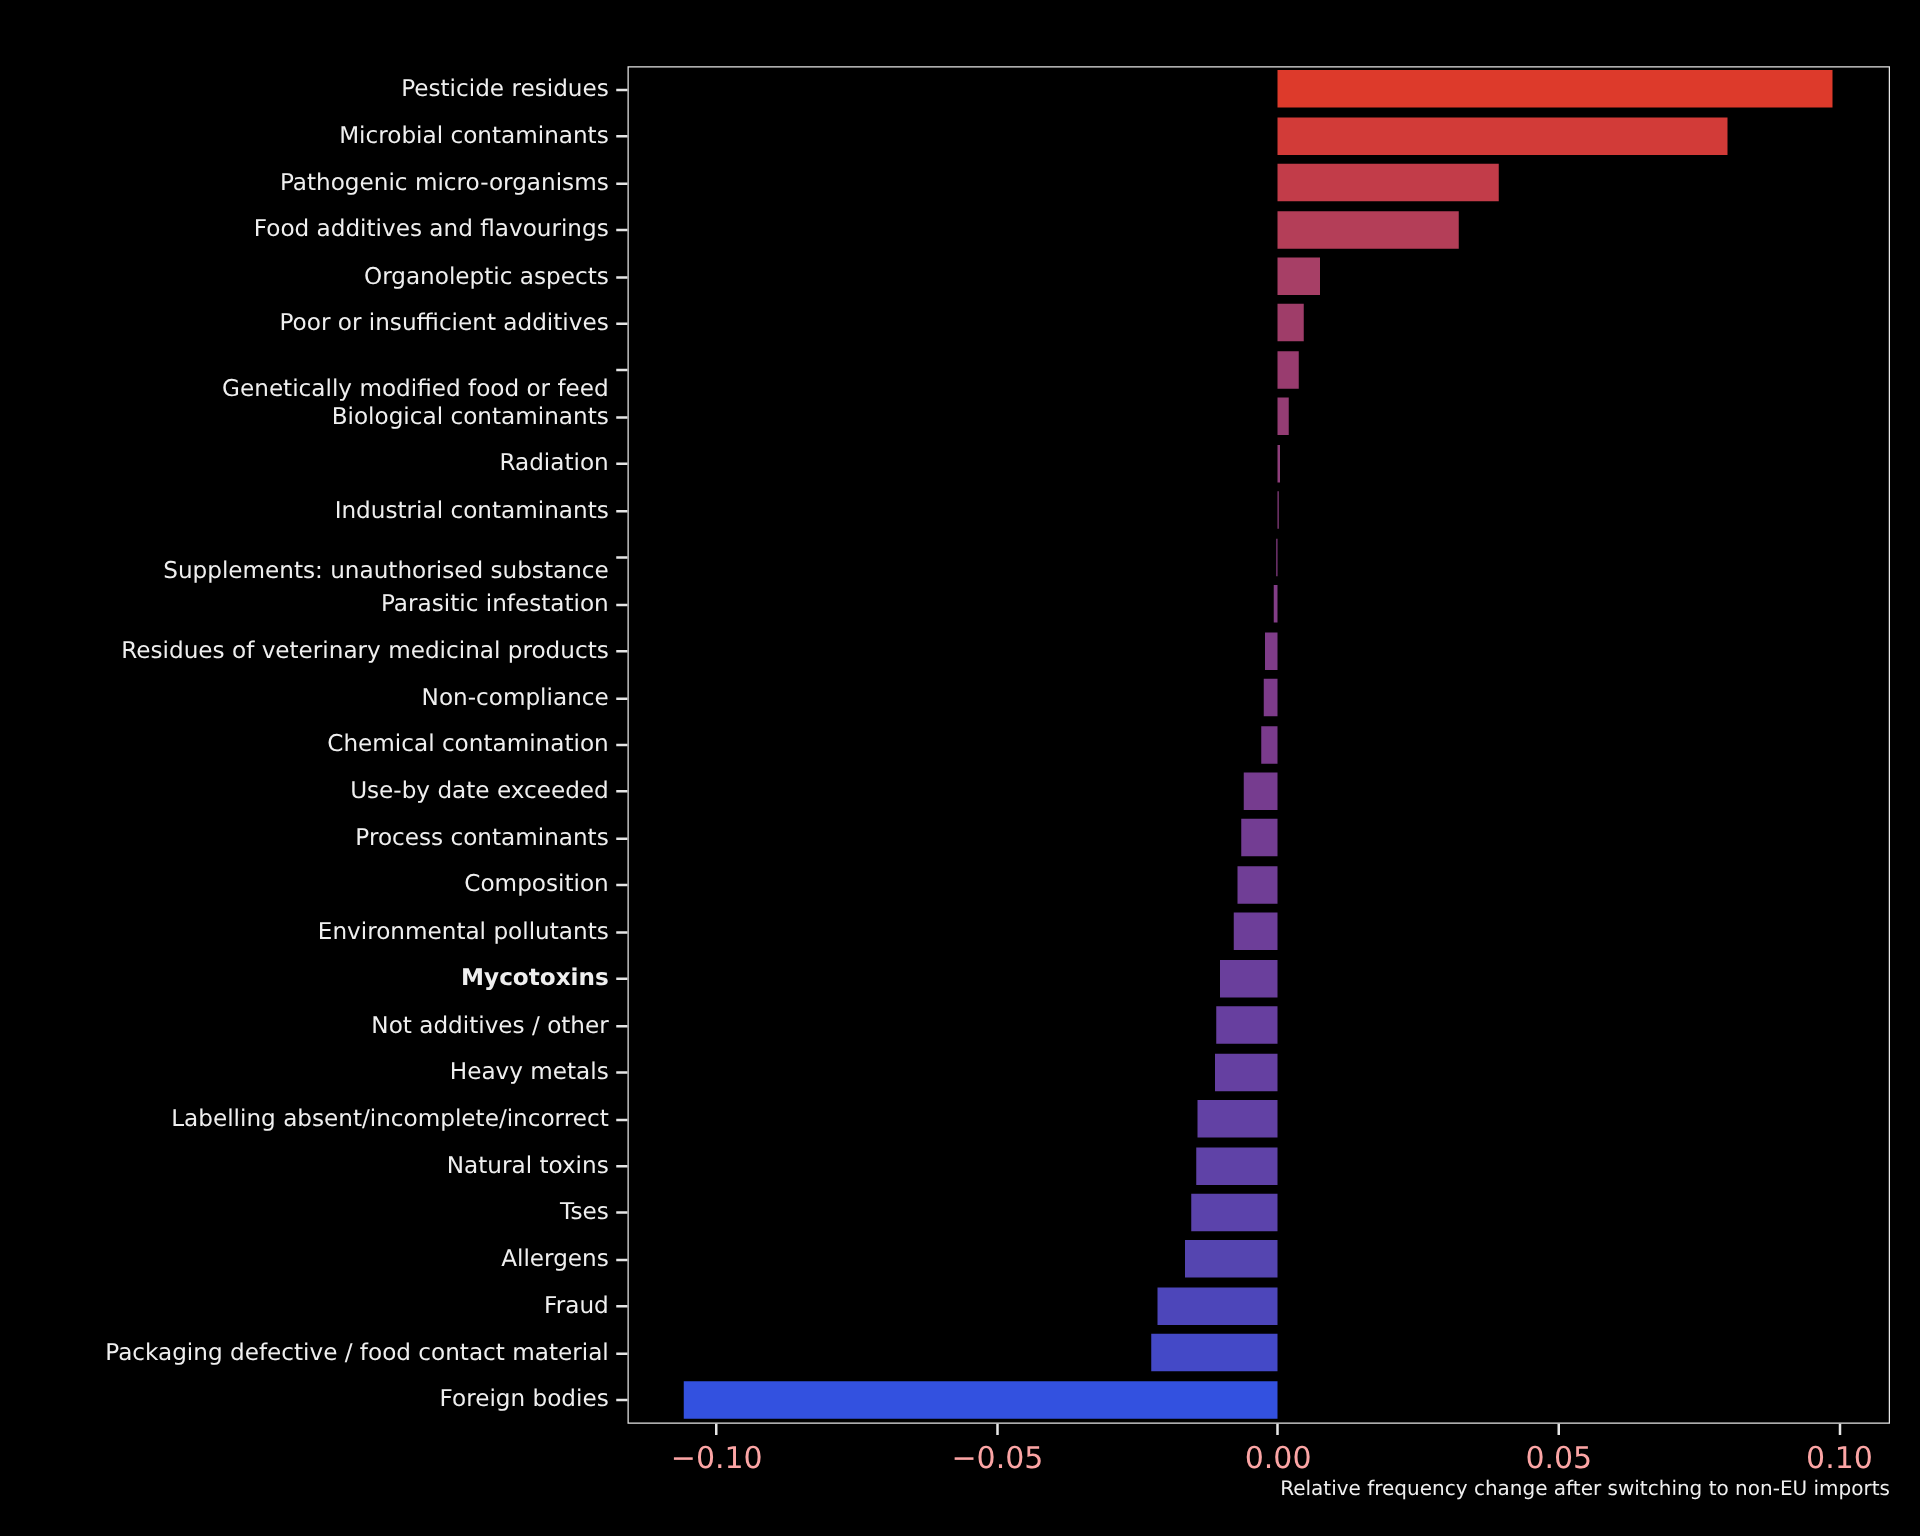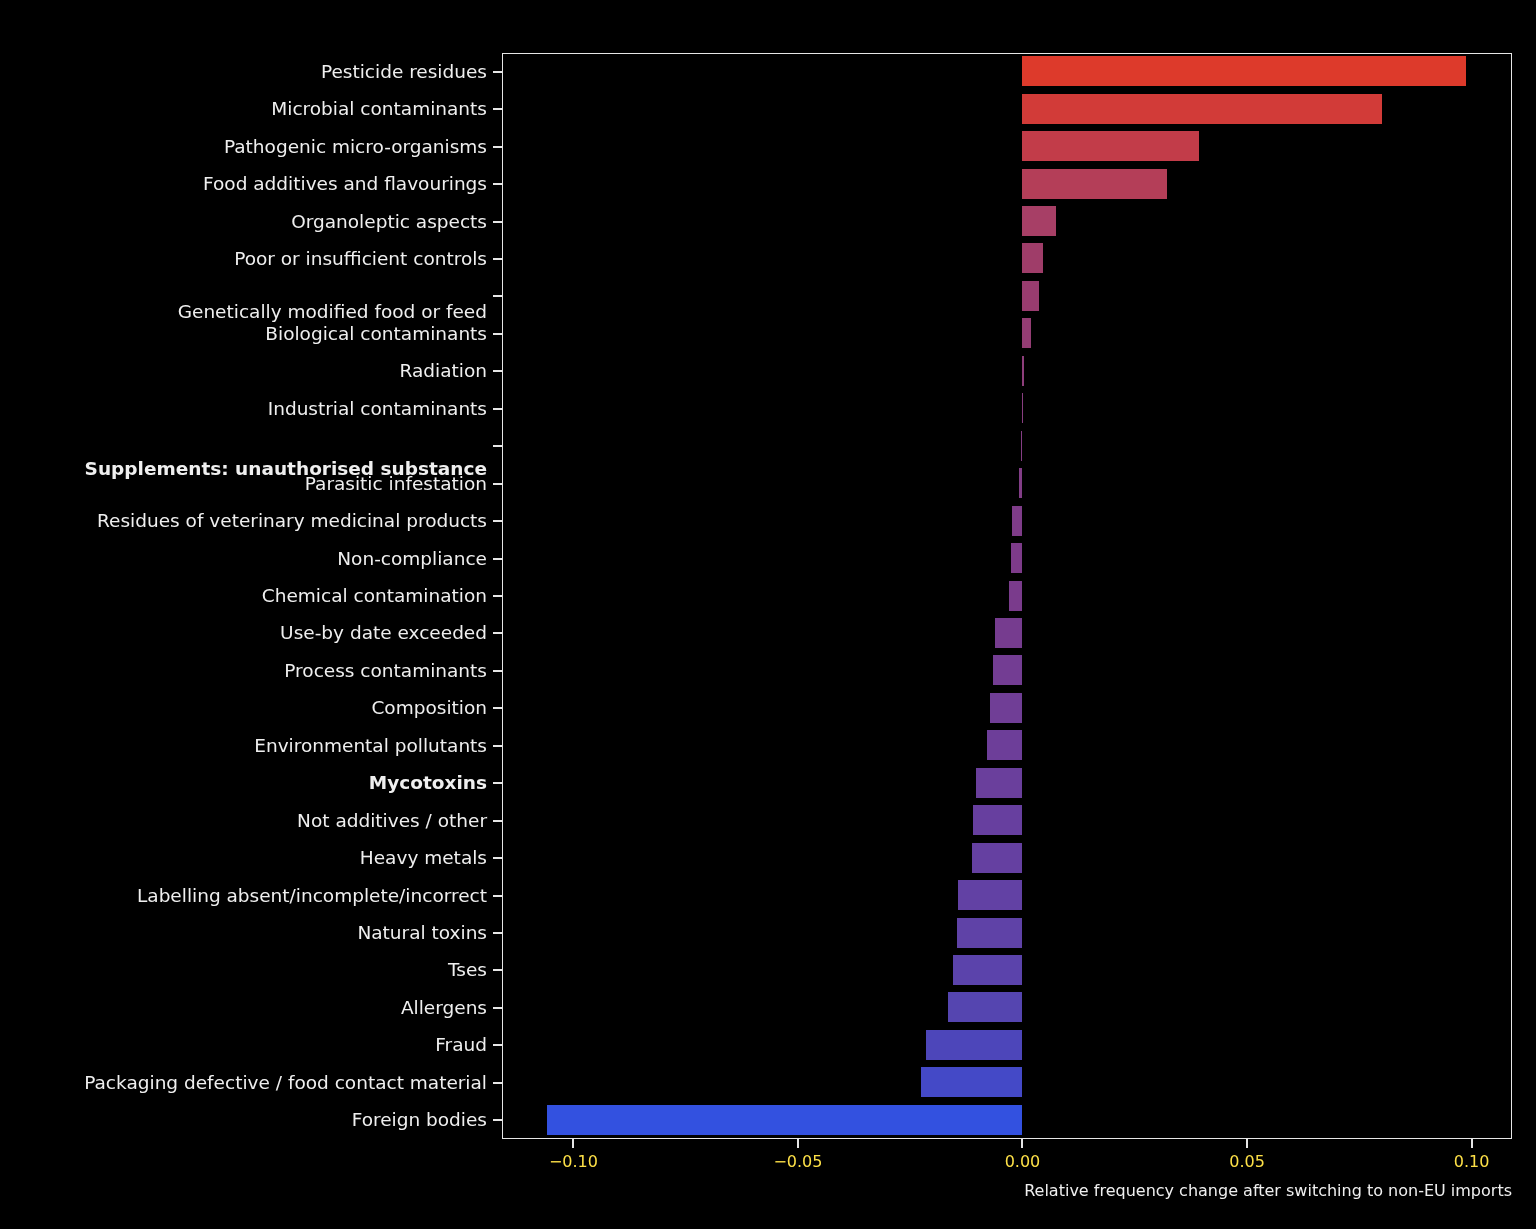--- a/index.html
+++ b/index.html
@@ -54,22 +54,22 @@
     top: 1139px;
     width: 2px;
     height: 9px;
     background: #e6e6e6;
   }
   .xtick-label {
     position: absolute;
     top: 1152px;
     width: 120px;
     text-align: center;
-    font-size: 16px;
-    color: #fde047;
+    font-size: 24px;
+    color: #fca5a5;
   }
   .xaxis-label {
     position: absolute;
     left: 502px;
     top: 1181px;
     width: 1010px;
     text-align: right;
     font-size: 16px;
     color: #efefef;
   }
@@ -108,26 +108,26 @@
       <div class="bar" style="top: 975.879px; height: 30px; left: 422.889px; width: 96.1049px; background: rgb(77, 70, 186);"></div>
       <div class="bar" style="top: 1013.33px; height: 30px; left: 418.398px; width: 100.596px; background: rgb(68, 73, 199);"></div>
       <div class="bar" style="top: 1050.78px; height: 30px; left: 44.307px; width: 474.687px; background: rgb(51, 81, 224);"></div>
     </div>
   <div id="ylabels">
       <div class="ylabel-text" style="top: 58.7241px;">Pesticide residues</div>
       <div class="ylabel-text" style="top: 96.1724px;">Microbial contaminants</div>
       <div class="ylabel-text" style="top: 133.621px;">Pathogenic micro-organisms</div>
       <div class="ylabel-text" style="top: 171.069px;">Food additives and flavourings</div>
       <div class="ylabel-text" style="top: 208.517px;">Organoleptic aspects</div>
-      <div class="ylabel-text" style="top: 245.966px;">Poor or insufficient controls</div>
+      <div class="ylabel-text" style="top: 245.966px;">Poor or insufficient additives</div>
       <div class="ylabel-text" style="top: 299px;">Genetically modified food or feed</div>
       <div class="ylabel-text" style="top: 320.862px;">Biological contaminants</div>
       <div class="ylabel-text" style="top: 358.31px;">Radiation</div>
       <div class="ylabel-text" style="top: 395.759px;">Industrial contaminants</div>
-      <div class="ylabel-text" style="top: 456px; font-weight: bold;">Supplements: unauthorised substance</div>
+      <div class="ylabel-text" style="top: 444px;">Supplements: unauthorised substance</div>
       <div class="ylabel-text" style="top: 470.655px;">Parasitic infestation</div>
       <div class="ylabel-text" style="top: 508.103px;">Residues of veterinary medicinal products</div>
       <div class="ylabel-text" style="top: 545.552px;">Non-compliance</div>
       <div class="ylabel-text" style="top: 583px;">Chemical contamination</div>
       <div class="ylabel-text" style="top: 620.448px;">Use-by date exceeded</div>
       <div class="ylabel-text" style="top: 657.897px;">Process contaminants</div>
       <div class="ylabel-text" style="top: 695.345px;">Composition</div>
       <div class="ylabel-text" style="top: 732.793px;">Environmental pollutants</div>
       <div class="ylabel-text" style="top: 770.241px; font-weight: bold;">Mycotoxins</div>
       <div class="ylabel-text" style="top: 807.69px;">Not additives / other</div>

